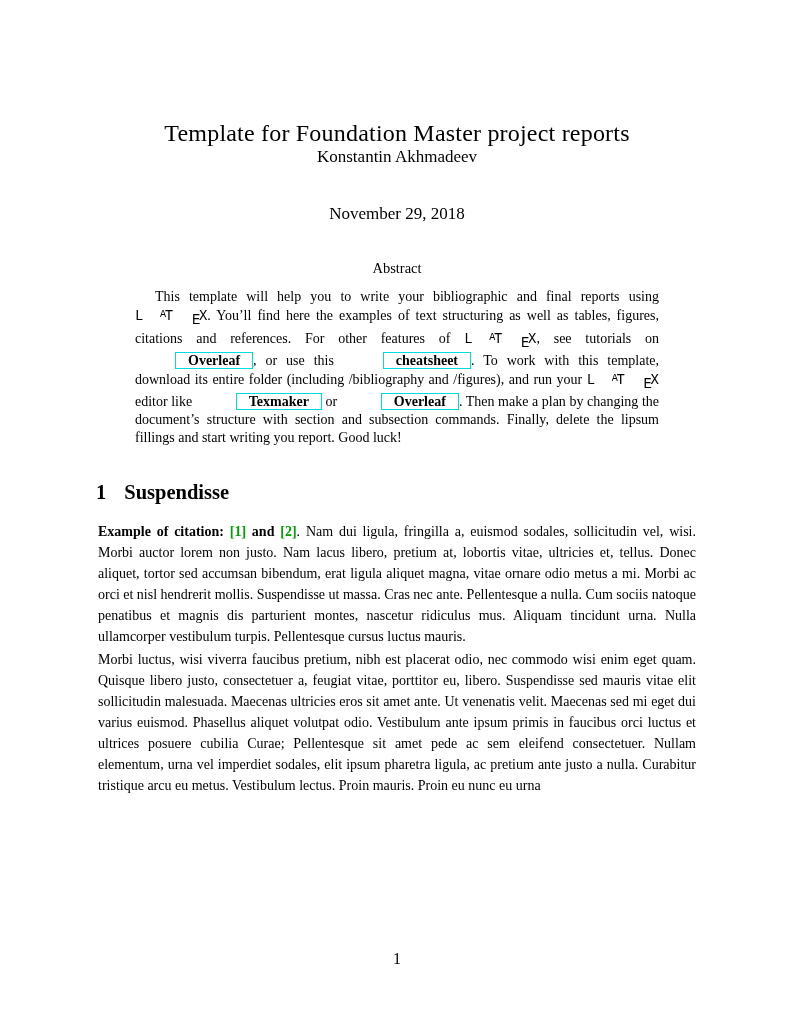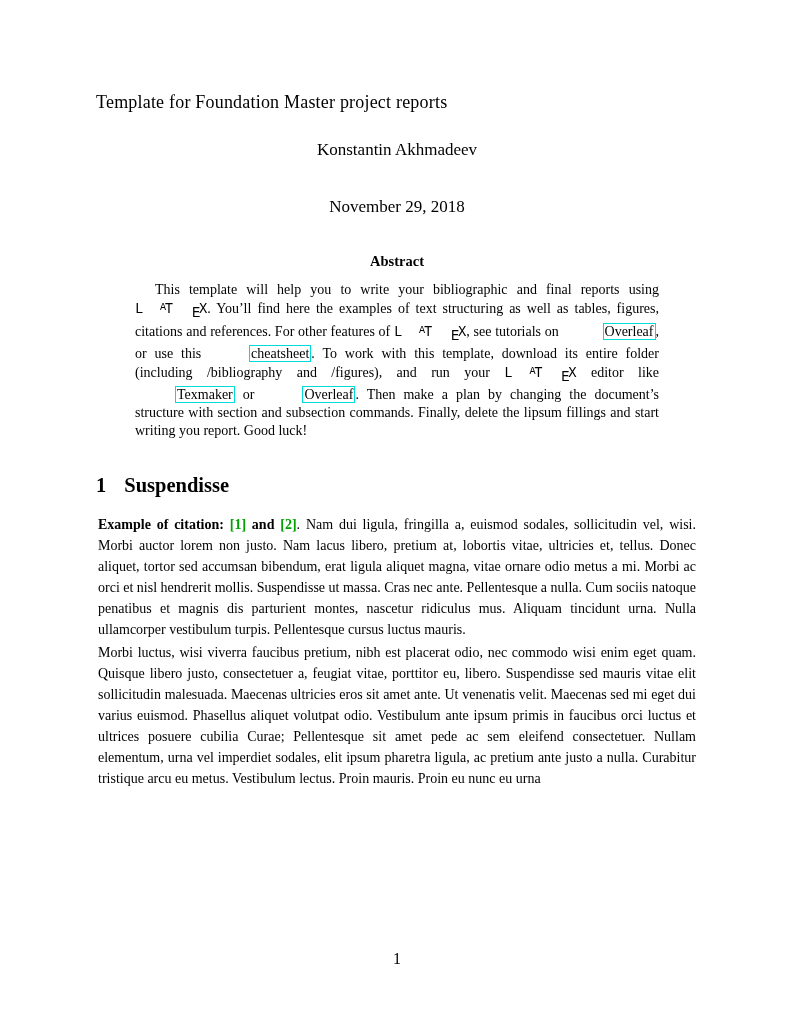--- a/index.html
+++ b/index.html
@@ -15,44 +15,43 @@
     width:794px;height:1028px;
     margin:0 auto;
     background:var(--background);
     color:var(--text);
     font-family:"Liberation Serif", serif;
     box-sizing:border-box;
     padding:0 96px;
     overflow:hidden;
   }
   .doc-title{
-    padding-top:92px;
+    padding-top:120px;
     margin:0;
-    text-align:left;
-    font-size:18px;
+    text-align:center;
+    font-size:24px;
     font-weight:400;
     letter-spacing:0.2px;
   }
   .doc-author{
-    margin-top:27px;
     text-align:center;
     font-size:17px;
   }
   .doc-date{
     margin-top:37px;
     text-align:center;
     font-size:17px;
   }
   .abstract{
     width:524px;
     margin:36px auto 0 auto;
   }
   .abstract-heading{
     text-align:center;
-    font-weight:700;
+    font-weight:400;
     font-size:14.5px;
     margin:0 0 11px 0;
   }
   .abstract-body{
     margin:0;
     font-size:14px;
     line-height:18.2px;
     text-align:justify;
     text-indent:20px;
   }
@@ -62,23 +61,23 @@
     margin:34px 0 17px 0;
   }
   .section-heading .sec-num{margin-right:18px;}
   .body-par{
     margin:2px;
     font-size:14px;
     line-height:21px;
     text-align:justify;
   }
   .link-box{
-    font-weight:400;
+    font-weight:700;
     border:1px solid var(--link-border);
-    padding:0 1px;
+    padding:0 12px;
     cursor:pointer;
     margin-left:40px;
   }
   .cite{
     color:var(--citation);
     font-weight:700;
     cursor:pointer;
   }
   .lead-bold{font-weight:700;}
   .it{}

